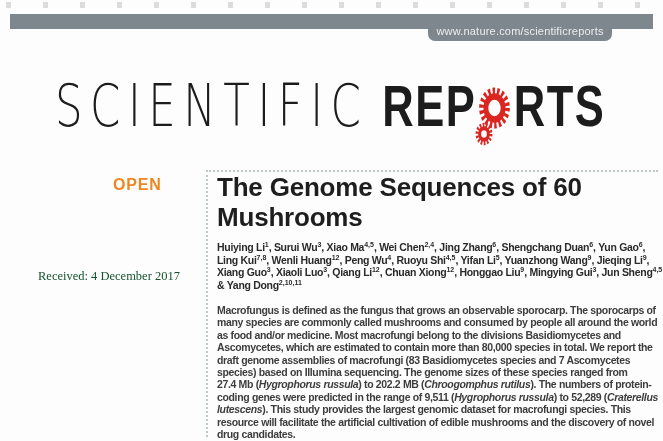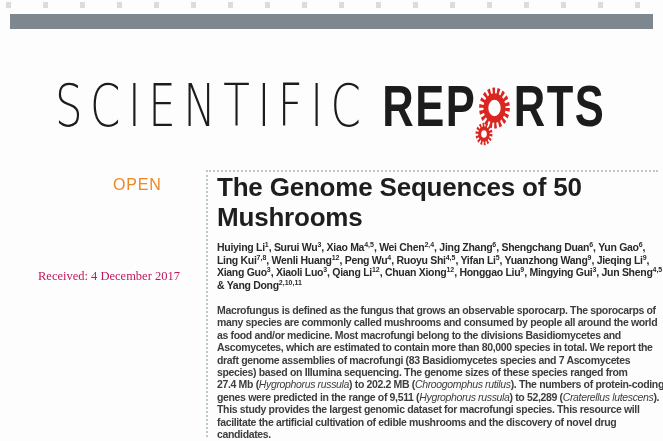--- a/index.html
+++ b/index.html
@@ -17,65 +17,68 @@
   
   .logo{position:absolute;top:77px;left:55px;white-space:nowrap;line-height:1;font-size:58px;
         color:#1c1c1c;transform:scaleX(.75);transform-origin:0 50%;}
   .logo .light{font-weight:200;letter-spacing:10px;font-family:"DejaVu Sans","Liberation Sans",sans-serif;}
   .logo .bold{font-weight:700;letter-spacing:2px;font-family:"Liberation Sans",sans-serif;}
   .gear-svg{overflow:visible;vertical-align:-5px;margin:0 3px 0 1px;}
   
   .hrule{position:absolute;left:206px;top:170px;width:452px;border-top:2px dotted #bcc7c8;}
   .vrule{position:absolute;left:206px;top:170px;height:267px;border-left:2px dotted #bcc7c8;}
   
-  .open{position:absolute;left:113px;top:176px;font-size:16px;font-weight:400;letter-spacing:.8px;}
+  .open{position:absolute;left:113px;top:176px;font-size:16px;font-weight:700;letter-spacing:.8px;}
   
   .title{position:absolute;left:217px;top:172px;width:430px;font-size:26px;line-height:30px;
          font-weight:700;color:#1e1e1e;letter-spacing:-.2px;}
   
   .authors{position:absolute;left:217px;top:241px;width:446px;font-size:10.5px;font-weight:700;
            line-height:12.5px;color:#2a2a2a;letter-spacing:-.3px;}
   .authors sup{font-size:7px;line-height:0;vertical-align:4px;letter-spacing:0;}
   
   .dates{position:absolute;left:38px;top:268px;font-family:"Liberation Serif",serif;
-         font-size:12.5px;line-height:17px;color:#be185d;}
+         font-size:12.5px;line-height:17px;color:#14532d;}
   
   .abstract{position:absolute;left:217px;top:304px;width:447px;font-size:10.5px;font-weight:700;
             line-height:12.4px;color:#3d3d3d;letter-spacing:-.35px;}
-  .abstract i{font-weight:400;}
+  .abstract i{font-weight:700;}
 </style>
 </head>
 <body>
 
 <div class="canvas">
 
   <div class="tickstrip"></div>
 
   <div class="graybar" style="background: rgb(126, 135, 142);"></div>
 
+  <div class="urltab" style="background: rgb(126, 135, 142);">
+    <span>www.nature.com/scientificreports</span>
+  </div>
 
   <div class="logo">
     <span class="light">SCIENTIFIC</span><span class="light" style="letter-spacing:0;">&nbsp;</span><span class="bold">REP</span><svg class="gear-svg" width="46" height="46" viewBox="0 0 46 46">
       <g class="gear" fill="none" stroke="#da2520">
 
         <circle cx="23" cy="23" r="17" stroke-width="7" stroke-dasharray="3.2 2.73"></circle>
         <circle cx="23" cy="23" r="11.5" stroke-width="6.5"></circle>
 
         <circle cx="9" cy="49" r="9" stroke-width="4.5" stroke-dasharray="2.2 1.84"></circle>
         <circle cx="9" cy="49" r="5.8" stroke-width="4"></circle>
       </g>
     </svg><span class="bold">RTS</span>
   </div>
 
   <div class="hrule" style="border-color: rgb(188, 199, 200);"></div>
   <div class="vrule" style="border-color: rgb(188, 199, 200);"></div>
 
   <div class="open" style="color: rgb(238, 135, 34);">OPEN</div>
 
-  <h1 class="title" style="margin:0;">The Genome Sequences of 50 Mushrooms</h1>
+  <h1 class="title" style="margin:0;">The Genome Sequences of 60 Mushrooms</h1>
 
   <div class="authors"><span>Huiying Li</span><sup>1</sup>, <span>Surui Wu</span><sup>3</sup>, <span>Xiao Ma</span><sup>4,5</sup>, <span>Wei Chen</span><sup>2,4</sup>, <span>Jing Zhang</span><sup>6</sup>, <span>Shengchang Duan</span><sup>6</sup>, <span>Yun Gao</span><sup>6</sup>, <span>Ling Kui</span><sup>7,8</sup>, <span>Wenli Huang</span><sup>12</sup>, <span>Peng Wu</span><sup>4</sup>, <span>Ruoyu Shi</span><sup>4,5</sup>, <span>Yifan Li</span><sup>5</sup>, <span>Yuanzhong Wang</span><sup>9</sup>, <span>Jieqing Li</span><sup>9</sup>, <span>Xiang Guo</span><sup>3</sup>, <span>Xiaoli Luo</span><sup>3</sup>, <span>Qiang Li</span><sup>12</sup>, <span>Chuan Xiong</span><sup>12</sup>, <span>Honggao Liu</span><sup>9</sup>, <span>Mingying Gui</span><sup>3</sup>, <span>Jun Sheng</span><sup>4,5</sup> &amp; <span>Yang Dong</span><sup>2,10,11</sup></div>
 
   <div class="dates">
       <div>Received: 4 December 2017</div>
     </div>
 
   <p class="abstract" style="margin:0;"><span>Macrofungus is defined as the fungus that grows an observable sporocarp. The sporocarps of many species are commonly called mushrooms and consumed by people all around the world as food and/or medicine. Most macrofungi belong to the divisions Basidiomycetes and Ascomycetes, which are estimated to contain more than 80,000 species in total. We report the draft genome assemblies of macrofungi (83 Basidiomycetes species and 7 Ascomycetes species) based on Illumina sequencing. The genome sizes of these species ranged from 27.4&nbsp;Mb (</span><i>Hygrophorus russula</i><span>) to 202.2 MB (</span><i>Chroogomphus rutilus</i><span>). The numbers of protein-coding genes were predicted in the range of 9,511 (</span><i>Hygrophorus russula</i><span>) to 52,289 (</span><i>Craterellus lutescens</i><span>). This study provides the largest genomic dataset for macrofungi species. This resource will facilitate the artificial cultivation of edible mushrooms and the discovery of novel drug candidates.</span></p>
 
 </div>

